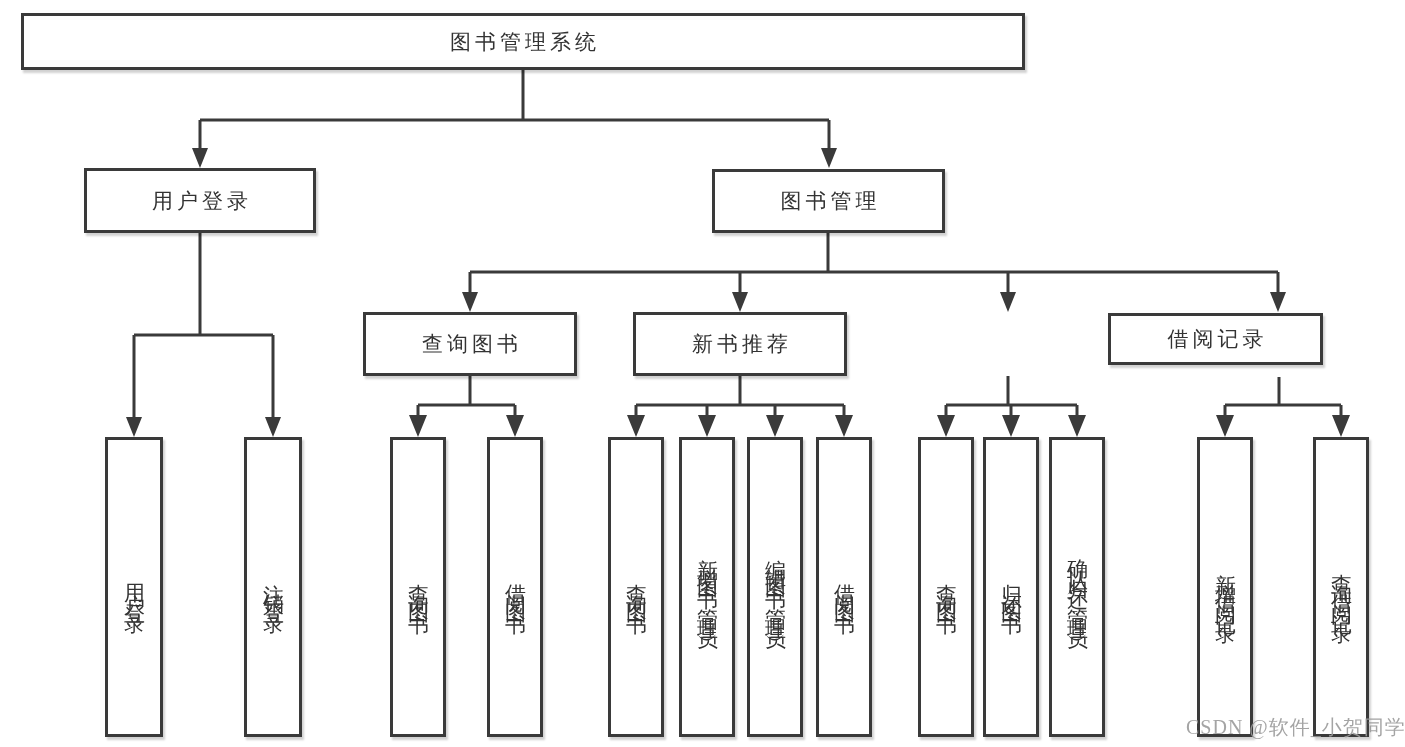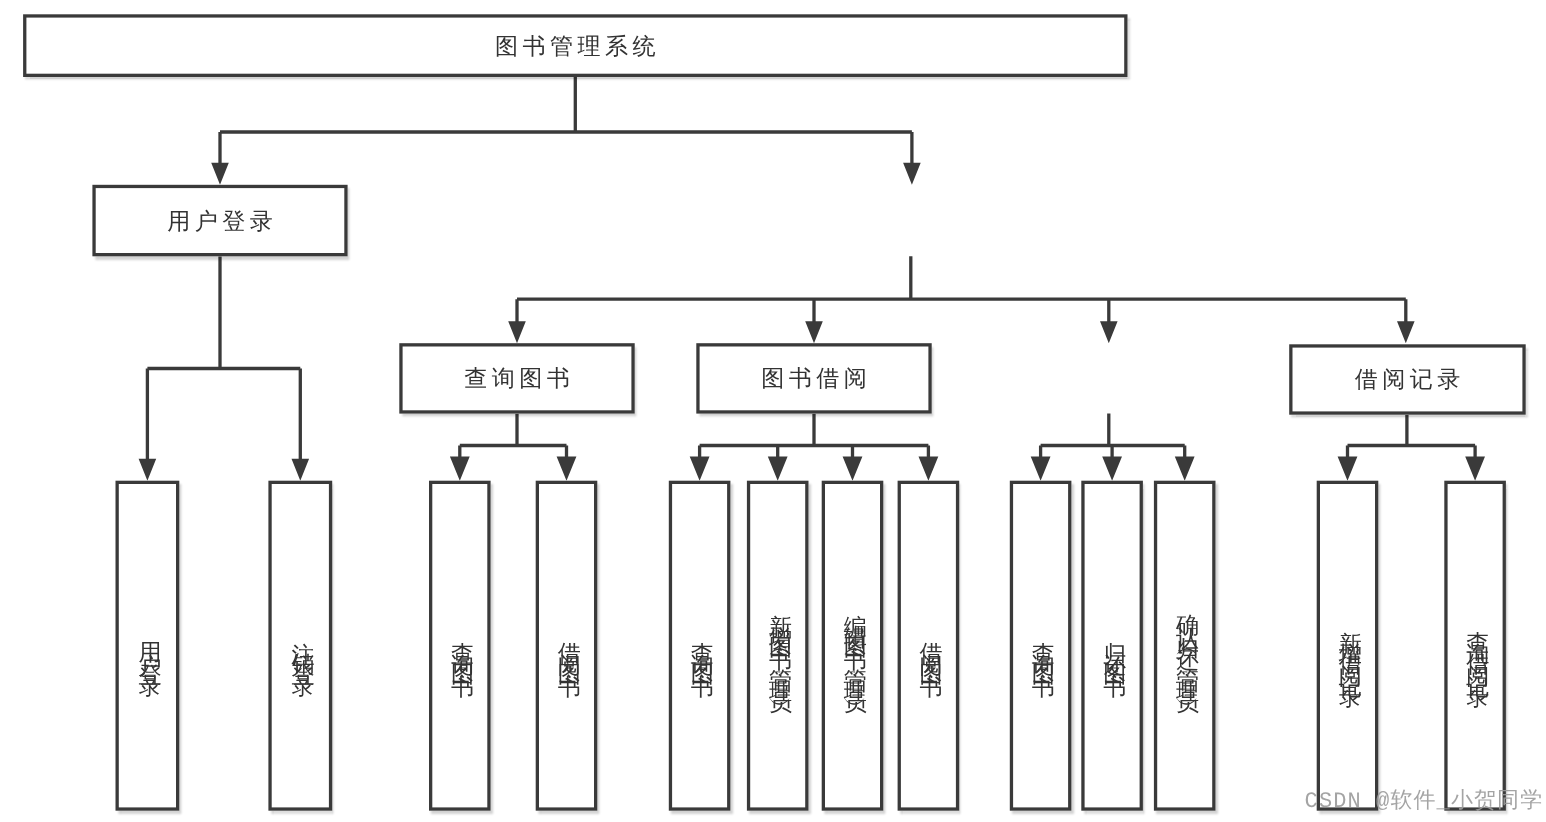--- a/index.html
+++ b/index.html
@@ -9,21 +9,21 @@
     --text:#333333;
     --watermark:#9b9b9b;
     --canvas-bg:#ffffff;
   }
   *{box-sizing:border-box;}
   html,body{margin:0;padding:0;background:var(--canvas-bg);}
   .canvas{
     position:relative;
     width:1405px;height:747px;
     background:var(--canvas-bg);
-    font-family:Liberation Mono, monospace;
+    font-family:Liberation Serif, serif;
     color:var(--text);
     overflow:hidden;
   }
   svg.edges{position:absolute;left:0;top:0;z-index:1;}
   svg.edges path.l{stroke:var(--line);stroke-width:3;fill:none;}
   svg.edges path.a{fill:var(--line);stroke:none;}
   .node{
     position:absolute;
     background:var(--box-bg);
     border:3px solid var(--box-border);
@@ -78,24 +78,25 @@
     </g>
     <g>
       <path class="l" d="M1279 377 V405 M1225 405 H1341 M1225 405 V418 M1341 405 V418"></path>
       <path class="a" d="M1216 415 L1234 415 L1225 437 Z M1332 415 L1350 415 L1341 437 Z"></path>
     </g>
   </svg>
 
   <div class="node node-h" style="left:21px;top:13px;width:1004px;height:57px">图书管理系统</div>
 
   <div class="node node-h" style="left:84px;top:168px;width:232px;height:65px">用户登录</div>
+  <div class="node node-h" style="left:712px;top:169px;width:233px;height:64px">图书管理</div>
 
   <div class="node node-h" style="left:363px;top:312px;width:214px;height:64px">查询图书</div>
-  <div class="node node-h" style="left:633px;top:312px;width:214px;height:64px">图书借阅</div>
-  <div class="node node-h" style="left:1172px;top:313px;width:215px;height:64px">借阅记录</div>
+  <div class="node node-h" style="left:633px;top:312px;width:214px;height:64px">新书推荐</div>
+  <div class="node node-h" style="left:1108px;top:313px;width:215px;height:52px">借阅记录</div>
 
   <div class="node node-v" style="left:105px;top:437px;width:58px;height:300px">用户登录</div>
   <div class="node node-v" style="left:244px;top:437px;width:58px;height:300px">注销登录</div>
 
   <div class="node node-v" style="left:390px;top:437px;width:56px;height:300px">查询图书</div>
   <div class="node node-v" style="left:487px;top:437px;width:56px;height:300px">借阅图书</div>
 
   <div class="node node-v" style="left:608px;top:437px;width:56px;height:300px">查询图书</div>
   <div class="node node-v" style="left:679px;top:437px;width:56px;height:300px">新增图书（管理员）</div>
   <div class="node node-v" style="left:747px;top:437px;width:56px;height:300px">编辑图书（管理员）</div>

